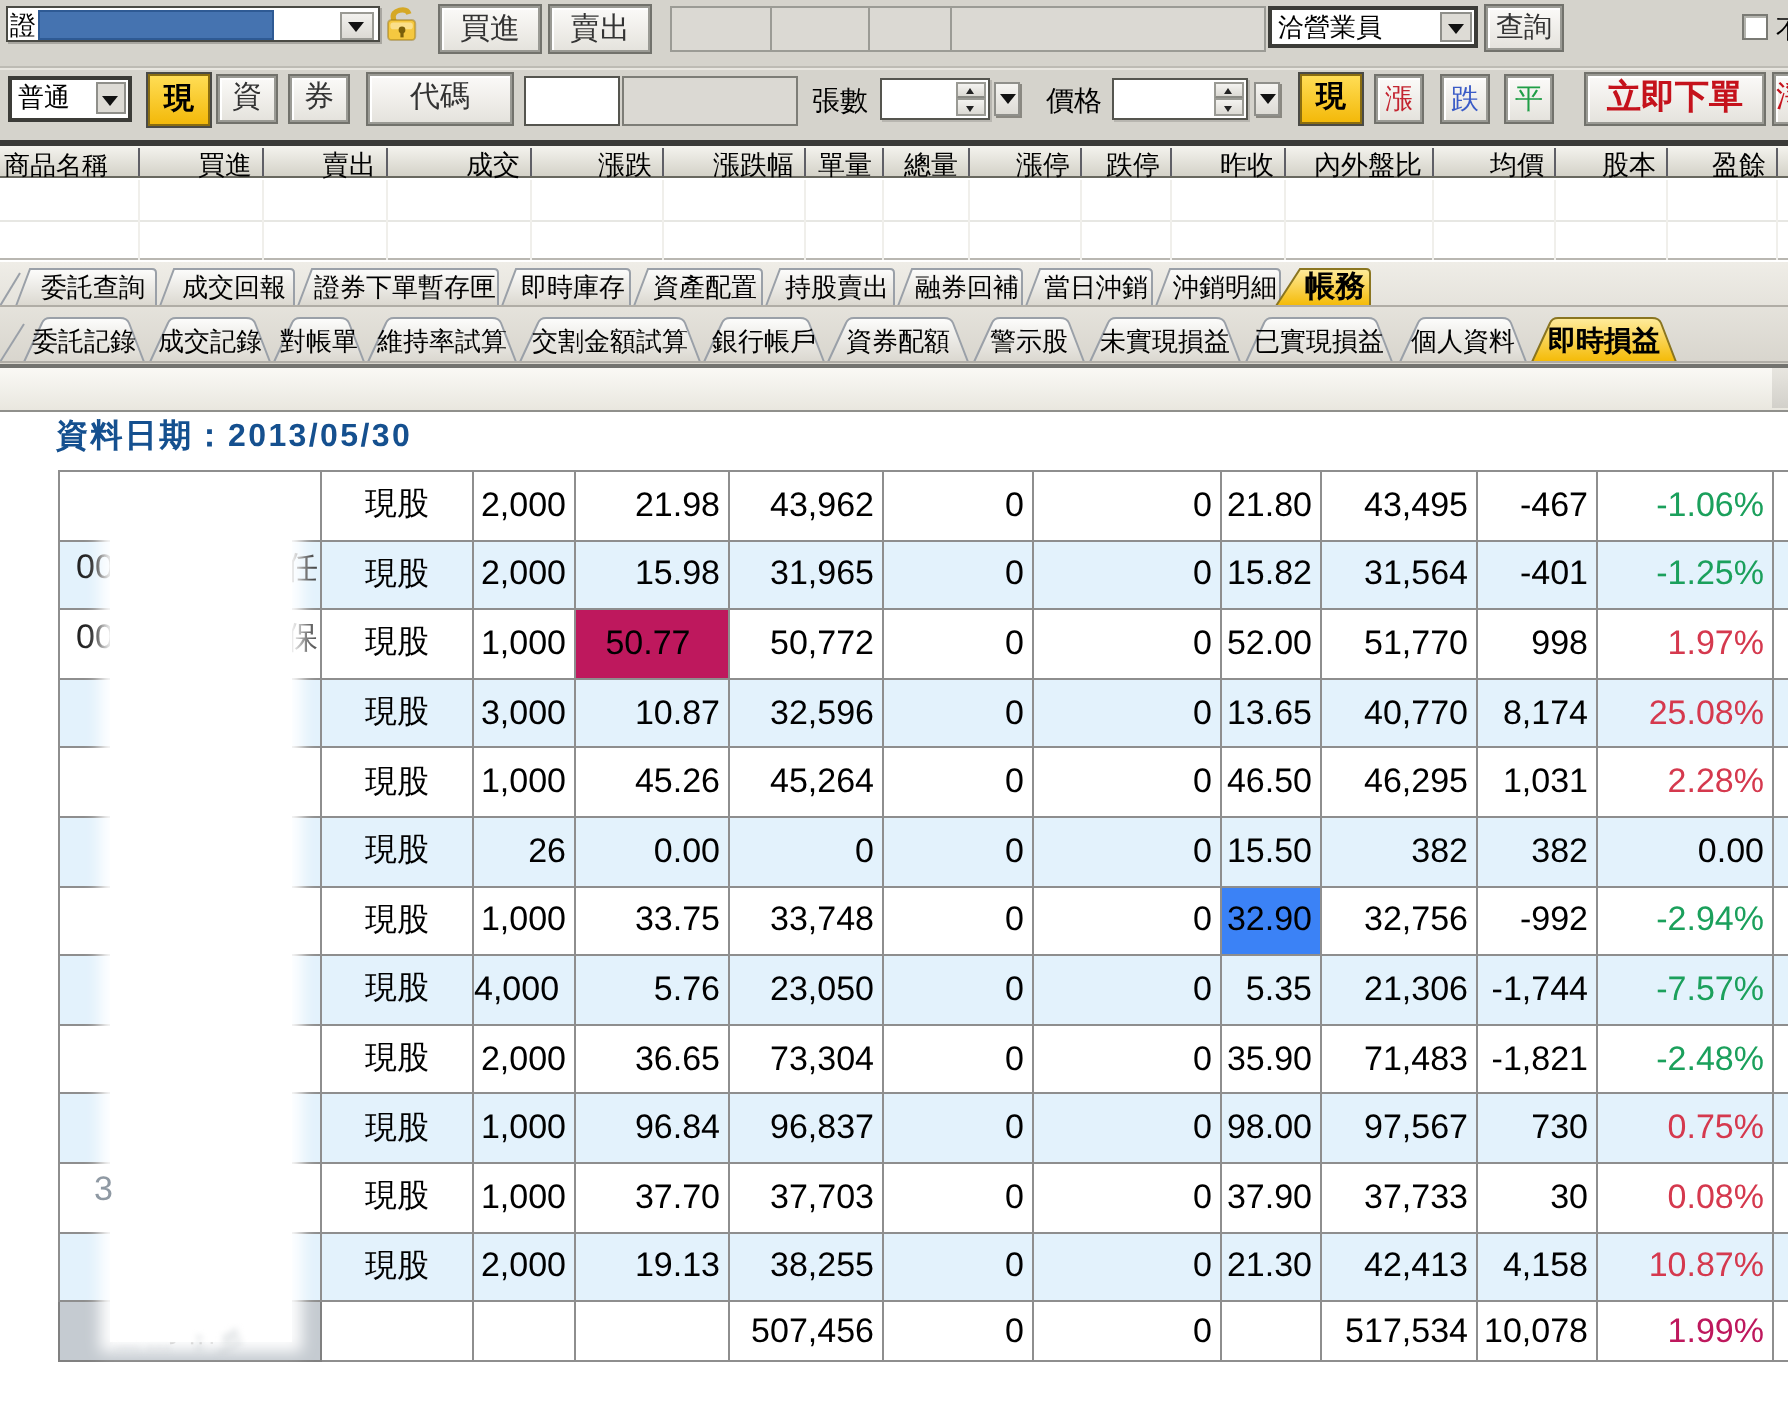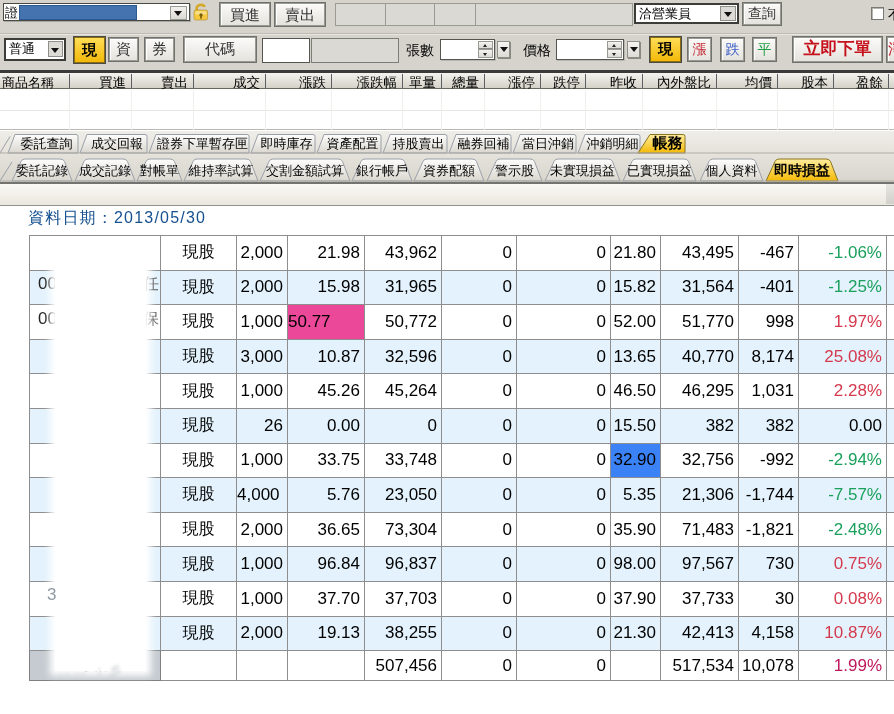--- a/index.html
+++ b/index.html
@@ -190,21 +190,21 @@
     <text x="659.5" y="44" text-anchor="middle" font-size="13" font-weight="normal" fill="#000" font-family="Liberation Sans,sans-serif">已實現損益</text>
     <path d="M700 50 L709 30.5 Q710 28 713 28 L751 28 Q754.5 28 755.5 30.5 L763 50 Z" fill="url(#tg)" stroke="#9aa0a8" stroke-width="1"></path>
     <text x="731.5" y="44" text-anchor="middle" font-size="13" font-weight="normal" fill="#000" font-family="Liberation Sans,sans-serif">個人資料</text>
     <path d="M766 50 L775 30.5 Q776 28 779 28 L826 28 Q829.5 28 830.5 30.5 L838 50 Z" fill="url(#ty)" stroke="#8a7520" stroke-width="1"></path>
     <text x="802.0" y="44" text-anchor="middle" font-size="14" font-weight="bold" fill="#000" font-family="Liberation Sans,sans-serif">即時損益</text>
     <line x1="0" y1="50" x2="894" y2="50" stroke="#b0ada6" stroke-width="1"></line>
   </svg>
 <div class="abs" style="left:0;top:181.5px;width:894px;height:2px;background:#73736f"></div>
 <div class="abs" style="left:0;top:183.5px;width:894px;height:22px;background:linear-gradient(#faf9f5,#e9e7df);border-bottom:1.5px solid #90908c"></div>
 <div class="abs" style="left:886px;top:184px;width:8px;height:20px;background:linear-gradient(#e8e6e0,#d2d0ca)"></div>
-<div class="abs" style="left:28px;top:208px;font-size:16px;letter-spacing:1.2px;font-weight:normal;color:#15508f">資料日期：2013/05/30</div>
+<div class="abs" style="left:28px;top:208px;font-size:16px;letter-spacing:1.2px;font-weight:bold;color:#15508f">資料日期：2013/05/30</div>
 <table style="position:absolute;left:29px;top:235px;border-collapse:collapse;table-layout:fixed;width:866px;font-size:17px;color:#000">
 <colgroup>
       <col style="width:131px">
       <col style="width:76px">
       <col style="width:51px">
       <col style="width:77px">
       <col style="width:77px">
       <col style="width:75px">
       <col style="width:94px">
       <col style="width:50px">
@@ -239,21 +239,21 @@
         <td style="border:1px solid #8e8e8e;background:#e3f2fc;text-align:right;padding-right:4px">15.82</td>
         <td style="border:1px solid #8e8e8e;background:#e3f2fc;text-align:right;padding-right:4px">31,564</td>
         <td style="border:1px solid #8e8e8e;background:#e3f2fc;text-align:right;padding-right:4px">-401</td>
         <td style="border:1px solid #8e8e8e;background:#e3f2fc;text-align:right;padding-right:4px;color:#1ba05c">-1.25%</td>
         <td style="border:1px solid #8e8e8e;background:#e3f2fc"></td>
       </tr>
 <tr style="height:34.6px">
         <td style="border:1px solid #8e8e8e;background:#fff"></td>
         <td style="border:1px solid #8e8e8e;background:#fff;text-align:center;font-size:16px">現股</td>
         <td style="border:1px solid #8e8e8e;background:#fff;text-align:right;padding-right:4px">1,000</td>
-        <td style="border:1px solid #8e8e8e;background:#ec4899;text-align:left;padding-right:4px">50.77</td>
+        <td style="border:1px solid #8e8e8e;background:#be185d;text-align:center;padding-right:4px">50.77</td>
         <td style="border:1px solid #8e8e8e;background:#fff;text-align:right;padding-right:4px">50,772</td>
         <td style="border:1px solid #8e8e8e;background:#fff;text-align:right;padding-right:4px">0</td>
         <td style="border:1px solid #8e8e8e;background:#fff;text-align:right;padding-right:4px">0</td>
         <td style="border:1px solid #8e8e8e;background:#fff;text-align:right;padding-right:4px">52.00</td>
         <td style="border:1px solid #8e8e8e;background:#fff;text-align:right;padding-right:4px">51,770</td>
         <td style="border:1px solid #8e8e8e;background:#fff;text-align:right;padding-right:4px">998</td>
         <td style="border:1px solid #8e8e8e;background:#fff;text-align:right;padding-right:4px;color:#d5394e">1.97%</td>
         <td style="border:1px solid #8e8e8e;background:#fff"></td>
       </tr>
 <tr style="height:34.6px">

